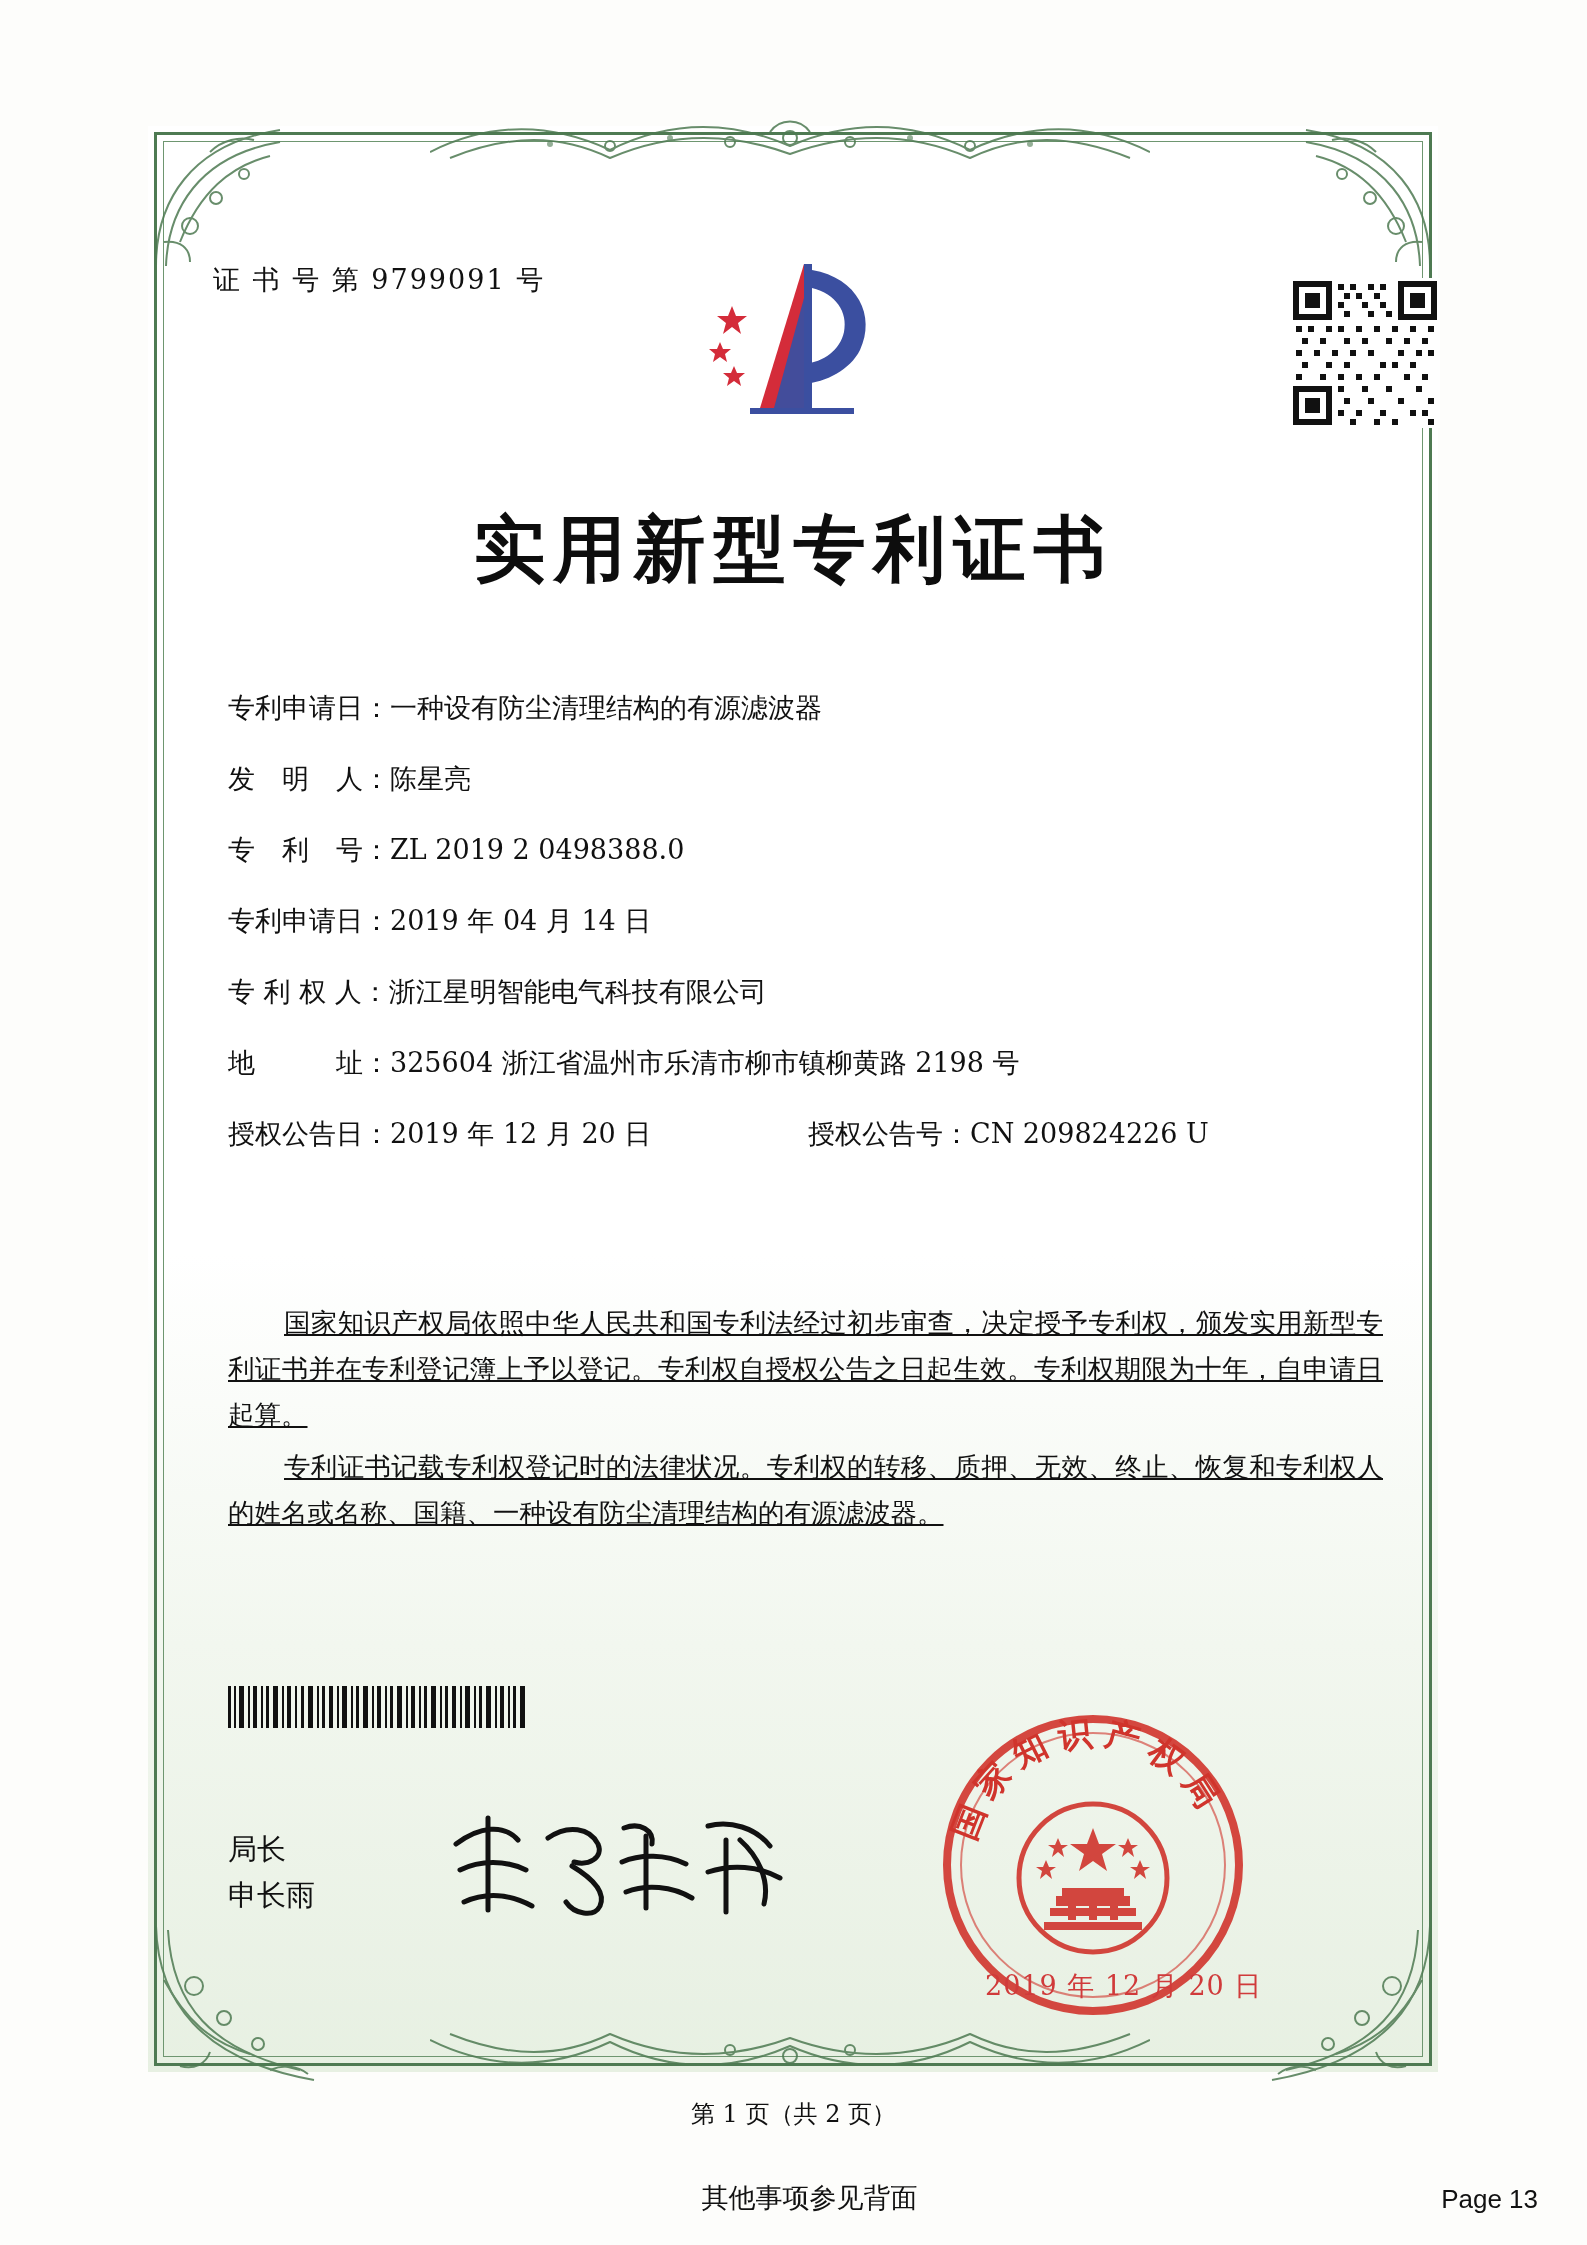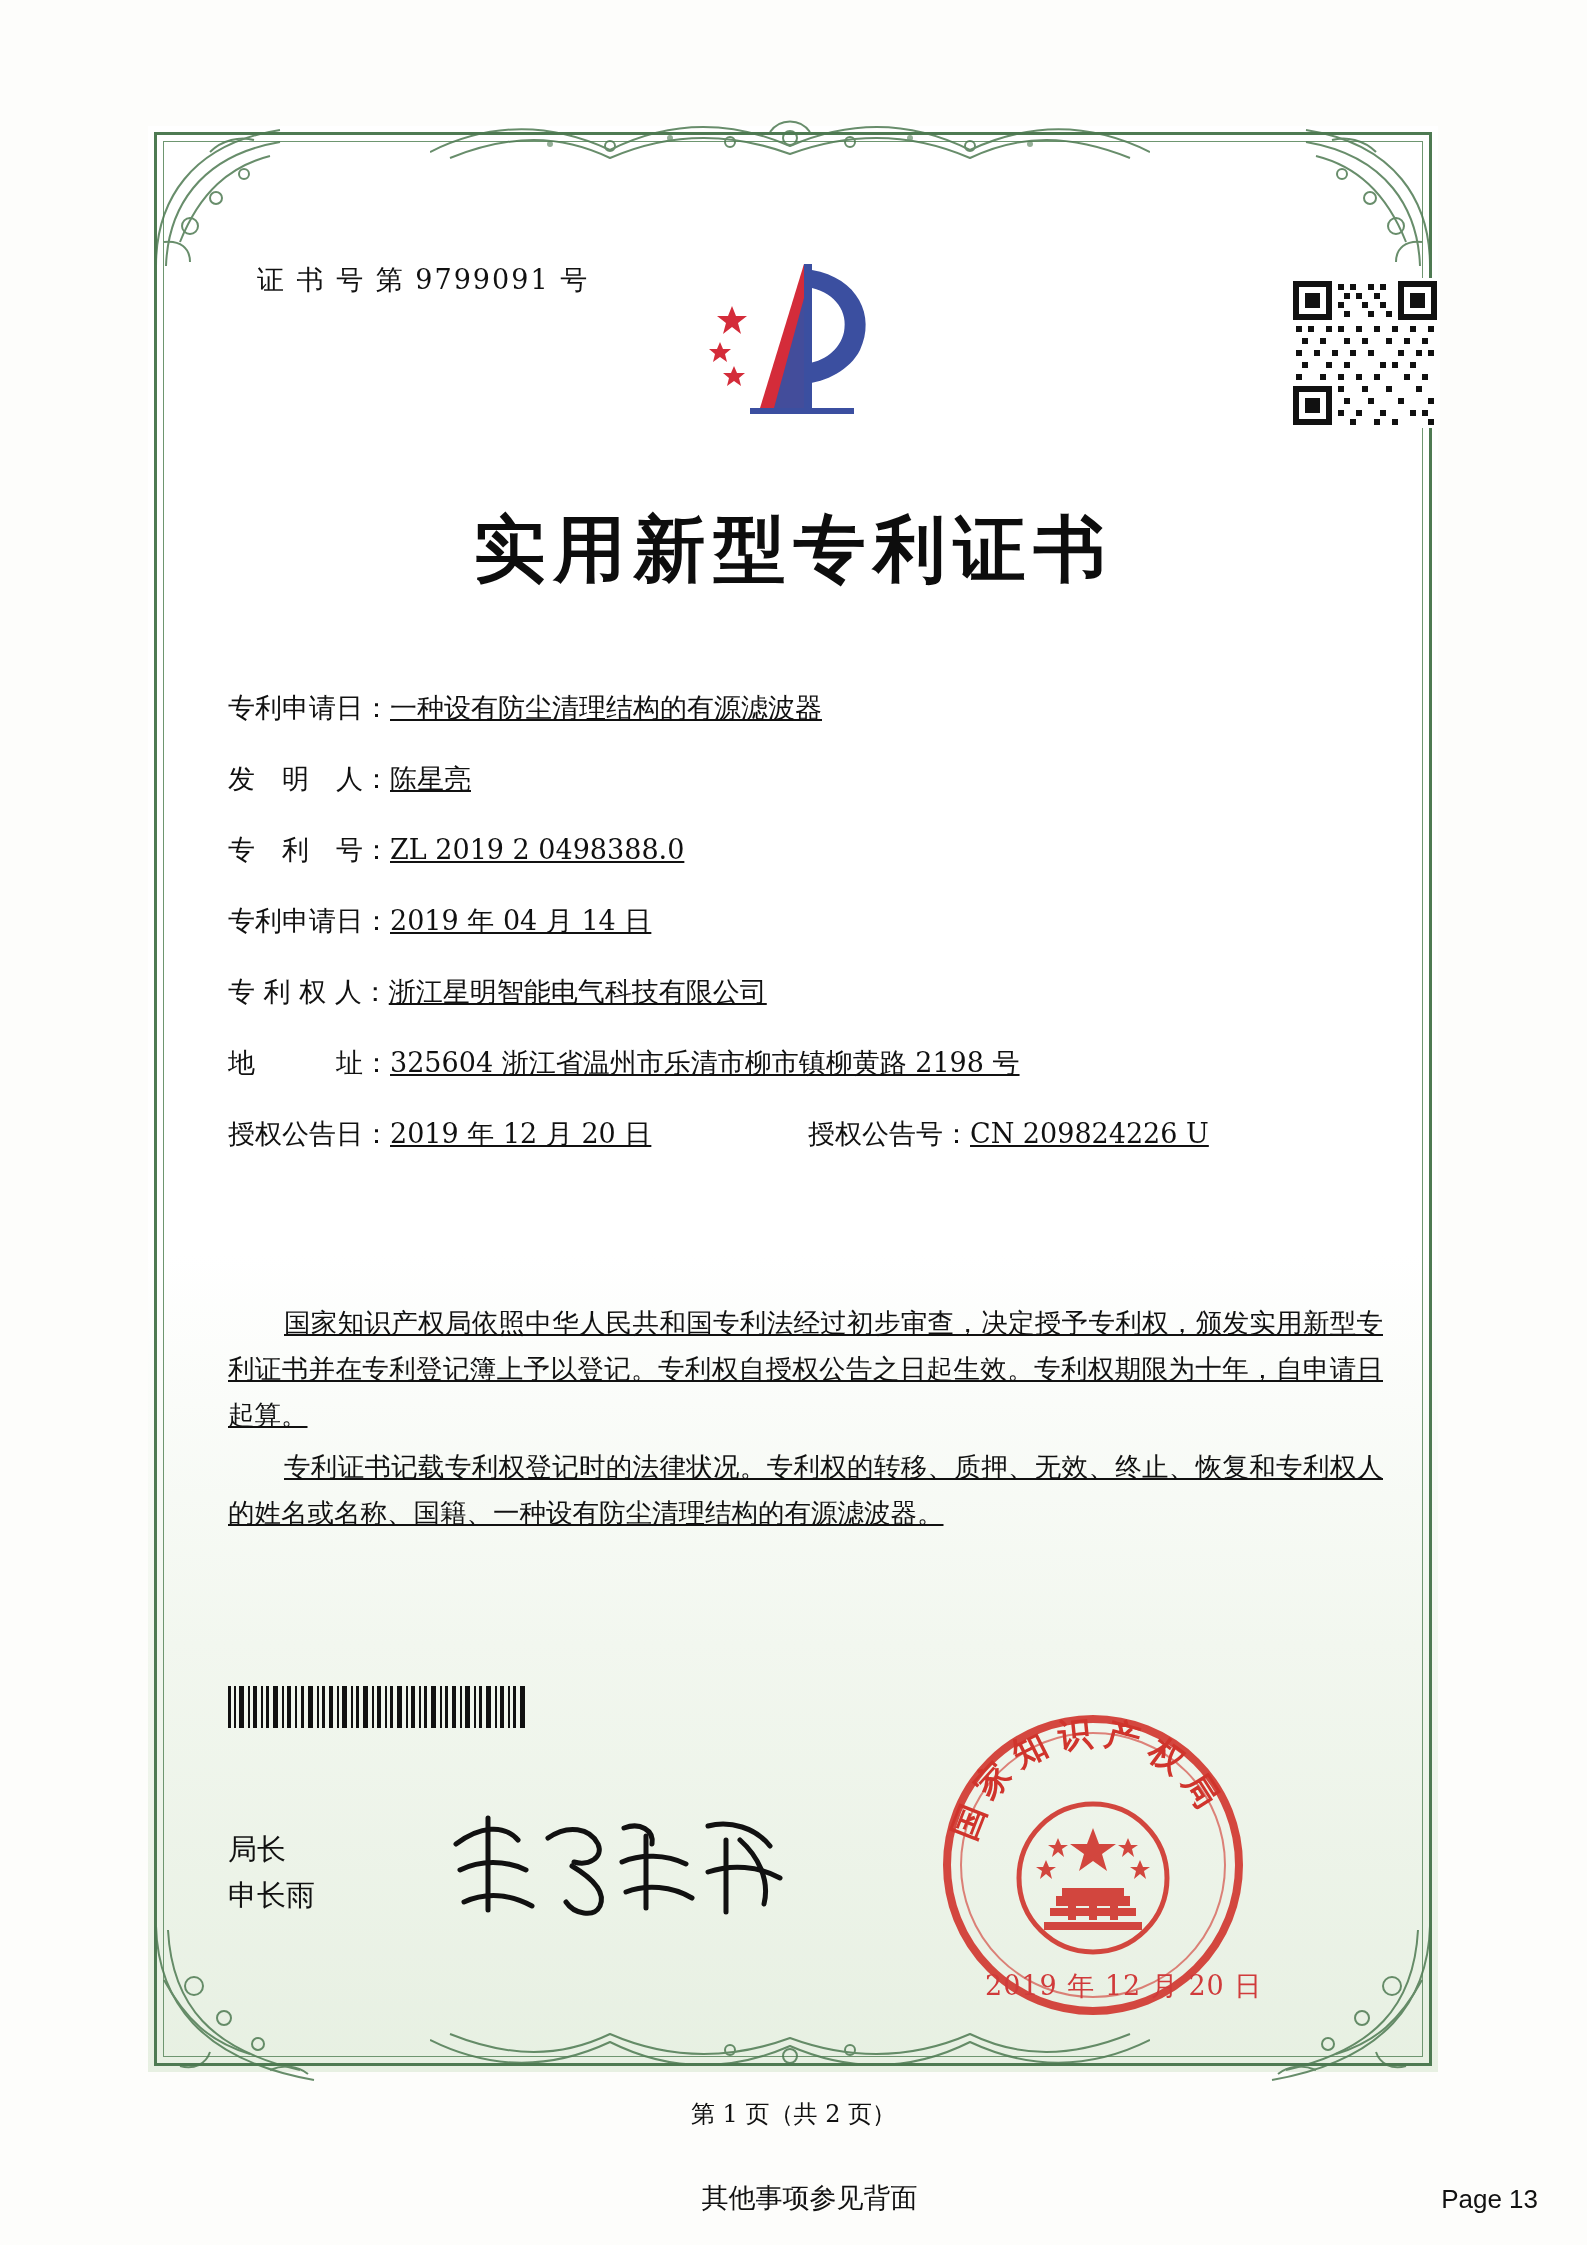--- a/index.html
+++ b/index.html
@@ -72,21 +72,20 @@
 
   
   .cert-no {
     position: absolute;
     left: 213px;
     top: 262px;
     font-size: 27px;
     letter-spacing: 2px;
     font-family: "DejaVu Serif", "Liberation Serif", serif;
     color: #111;
-    margin-left: 44px;
   }
 
   .logo {
     position: absolute;
     left: 700px;
     top: 258px;
     width: 200px;
     height: 170px;
   }
 
@@ -126,21 +125,20 @@
     height: 71px;
     white-space: nowrap;
   }
   .lbl {
     display: inline-block;
     font-family: "DejaVu Serif", "Liberation Serif", serif;
   }
   .val {
     display: inline-block;
     font-family: "DejaVu Serif", "Liberation Serif", serif;
-    text-decoration: underline;
   }
   .row-split .right {
     position: absolute;
     left: 580px;
     top: 0;
   }
 
   
   .paras {
     position: absolute;

